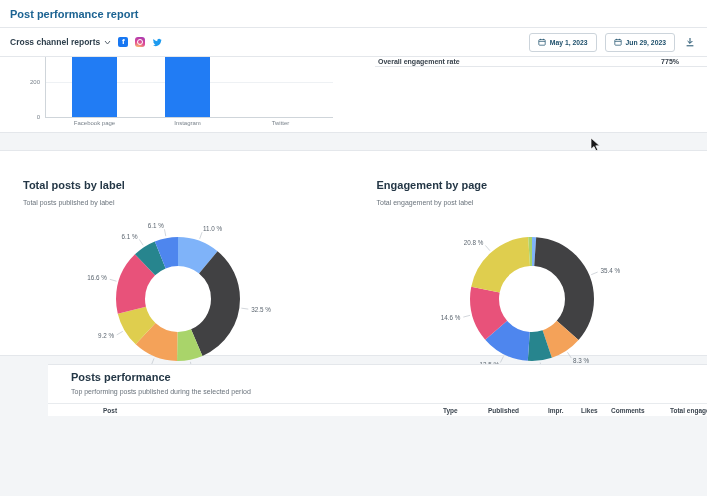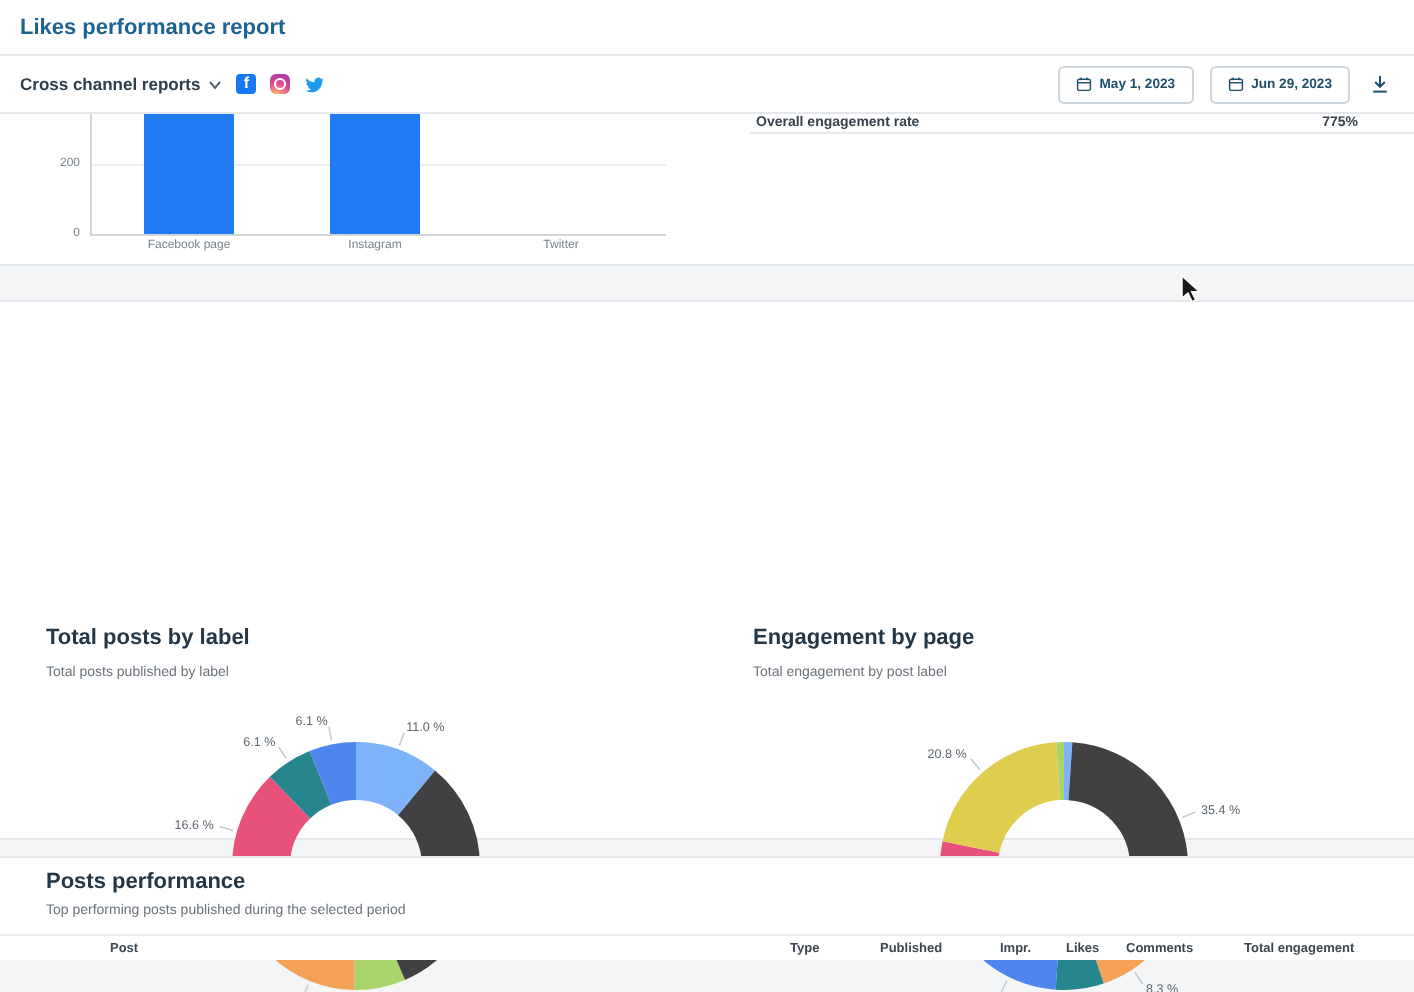--- a/index.html
+++ b/index.html
@@ -24,43 +24,43 @@
   .ytick{position:absolute;left:12px;width:28px;text-align:right;font-size:6px;color:#79828b;}
   .xlabel{position:absolute;text-align:center;font-size:6px;color:#79828b;}
   .bar{position:absolute;}
   .yaxis-line{position:absolute;left:45px;top:0;height:60px;width:1px;background:#cfd5da;}
   .xaxis-line{position:absolute;left:45px;top:60px;width:288px;height:1px;background:#cfd5da;}
   .gridline{position:absolute;left:46px;top:25px;width:287px;height:1px;background:#eef1f4;}
   .metric-row{position:absolute;left:375px;right:0;top:0;height:10px;display:flex;justify-content:space-between;align-items:center;border-bottom:1px solid #e4e7eb;padding:0 28px 0 3px;}
   .metric-label,.metric-value{font-size:7px;font-weight:700;color:#38424c;}
   .g17{height:17px;}
   .g8{height:8px;}
-  .card-donuts{height:270px;border-top:1px solid #e4e7eb;border-bottom:1px solid #e4e7eb;display:flex;align-items:center;}
+  .card-donuts{height:206px;border-top:1px solid #e4e7eb;border-bottom:1px solid #e4e7eb;display:flex;}
   .chart-panel{width:50%;position:relative;}
   .chart-title{position:absolute;top:28px;left:23px;font-size:11px;font-weight:700;color:#243746;}
   .chart-subtitle{position:absolute;top:48px;left:23px;font-size:7px;color:#6a737c;}
   .donut{position:absolute;top:64px;left:0;}
   .pct{font-size:6.3px;fill:#5c6670;}
   .legend{position:absolute;top:235px;left:55px;display:grid;grid-template-rows:repeat(3,8px);grid-auto-flow:column;column-gap:16px;}
   .legend-item{display:flex;align-items:center;gap:4px;height:8px;cursor:pointer;}
   .dot{width:5px;height:5px;border-radius:50%;flex:none;}
   .llabel{font-size:6.2px;font-weight:700;color:#333c44;white-space:nowrap;}
-  .card-posts{height:52px;border-top:1px solid #e4e7eb;position:relative;}
+  .card-posts{height:52px;border-top:1px solid #e4e7eb;position:relative;margin-left:48px;}
   .section-title{position:absolute;top:6px;left:23px;font-size:11px;font-weight:700;color:#243746;}
   .posts-subtitle{position:absolute;top:23px;left:23px;font-size:7px;color:#6a737c;}
   .table-header{position:absolute;bottom:0;left:0;right:0;height:13px;border-top:1px solid #e8ebee;display:flex;align-items:center;padding-left:55px;font-size:6.5px;font-weight:700;color:#3c4650;}
   .col{flex:none;}
   .c0{width:340px;}.c1{width:45px;}.c2{width:60px;}.c3{width:33px;}.c4{width:30px;}.c5{width:59px;}.c6{width:85px;}
   .cursor{position:absolute;left:590px;top:137px;z-index:20;}
 </style>
 </head>
 <body>
 
 <header>
-  <div class="page-title">Likes performance report</div>
+  <div class="page-title">Post performance report</div>
 </header>
 
 <div class="toolbar">
   <div class="report-select">
     <span class="report-name">Cross channel reports</span>
     <svg class="chev" width="7" height="5" viewBox="0 0 7 5">
         <polyline points="1,1 3.5,4 6,1" fill="none" stroke="currentColor" stroke-width="1"></polyline>
       </svg>
   </div>
   <span class="fb-icon"></span>

